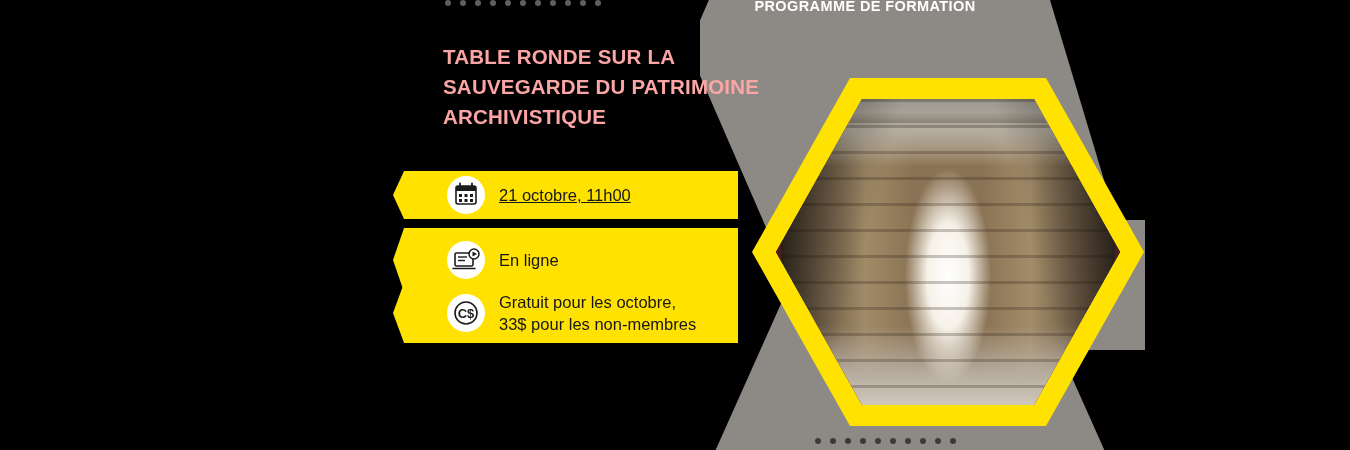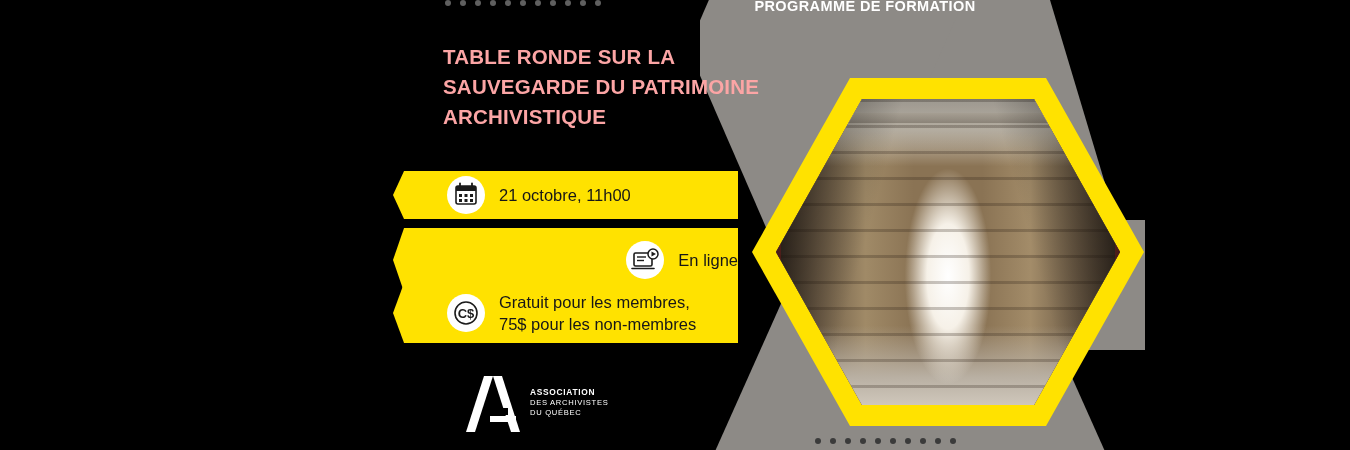--- a/index.html
+++ b/index.html
@@ -117,22 +117,22 @@
   .info-bar {
     position: absolute;
     left: 353px;
     width: 345px;
     background: #ffe200;
     display: flex;
     align-items: center;
     clip-path: polygon(3.2% 0%, 100% 0%, 100% 100%, 3.2% 100%, 0% 50%);
     color: #1b1b1b;
   }
-  .bar1 { top: 171px; height: 48px; }
-  .bar2 { top: 228px; height: 64px; justify-content: flex-end; }
+  .bar1 { top: 171px; height: 48px; text-decoration: underline; }
+  .bar2 { top: 228px; height: 64px; }
   .bar3 { top: 283px; height: 60px; }
 
   .bar-icon {
     width: 46px;
     height: 46px;
     margin-left: 50px;
     flex: 0 0 auto;
     display: flex;
     align-items: center;
     justify-content: center;
@@ -316,45 +316,29 @@
 
   <div class="info-bar bar3">
     <span class="bar-icon">
       <svg width="40" height="40" viewBox="0 0 40 40">
         <circle cx="20" cy="20" r="19" fill="#ffffff"></circle>
         <circle cx="20" cy="20" r="11" fill="none" stroke="#1b1b1b" stroke-width="1.6"></circle>
         <text x="20" y="25" text-anchor="middle" font-family="Liberation Sans, sans-serif" font-size="13" font-weight="bold" fill="#1b1b1b">C$</text>
       </svg>
     </span>
     <span class="bar-text">
-      <span>Gratuit pour les membres,</span>
-      <span class="l2">75$ pour les non-membres</span>
+      <span>Gratuit pour les octobre,</span>
+      <span class="l2">33$ pour les non-membres</span>
     </span>
   </div>
 
   <div class="hex-photo-outer">
     <div class="hex-photo-inner">
       <div class="photo"></div>
       <div class="shelf-lines"></div>
       <div class="uprights"></div>
       <div class="beam"></div>
       <div class="persp"></div>
     </div>
   </div>
 
-  <div class="logo-wrap">
-    <span class="logo-mark">
-      <svg width="62" height="62" viewBox="0 0 62 62">
-        <rect x="0" y="0" width="62" height="62" fill="#000000"></rect>
-        <path d="M6 60 L24 4 L33 4 L15 60 Z" fill="#ffffff"></path>
-        <path d="M33 4 L42 4 L60 60 L51 60 Z" fill="#ffffff"></path>
-        <rect x="26" y="36" width="22" height="7" fill="#000000"></rect>
-        <rect x="30" y="44" width="26" height="6" fill="#ffffff"></rect>
-      </svg>
-    </span>
-    <span class="logo-text">
-      <span class="line1" style="display:block">ASSOCIATION</span>
-      <span style="display:block">DES ARCHIVISTES</span>
-      <span style="display:block">DU QUÉBEC</span>
-    </span>
-  </div>
 
 </div>
 
 </body></html>

